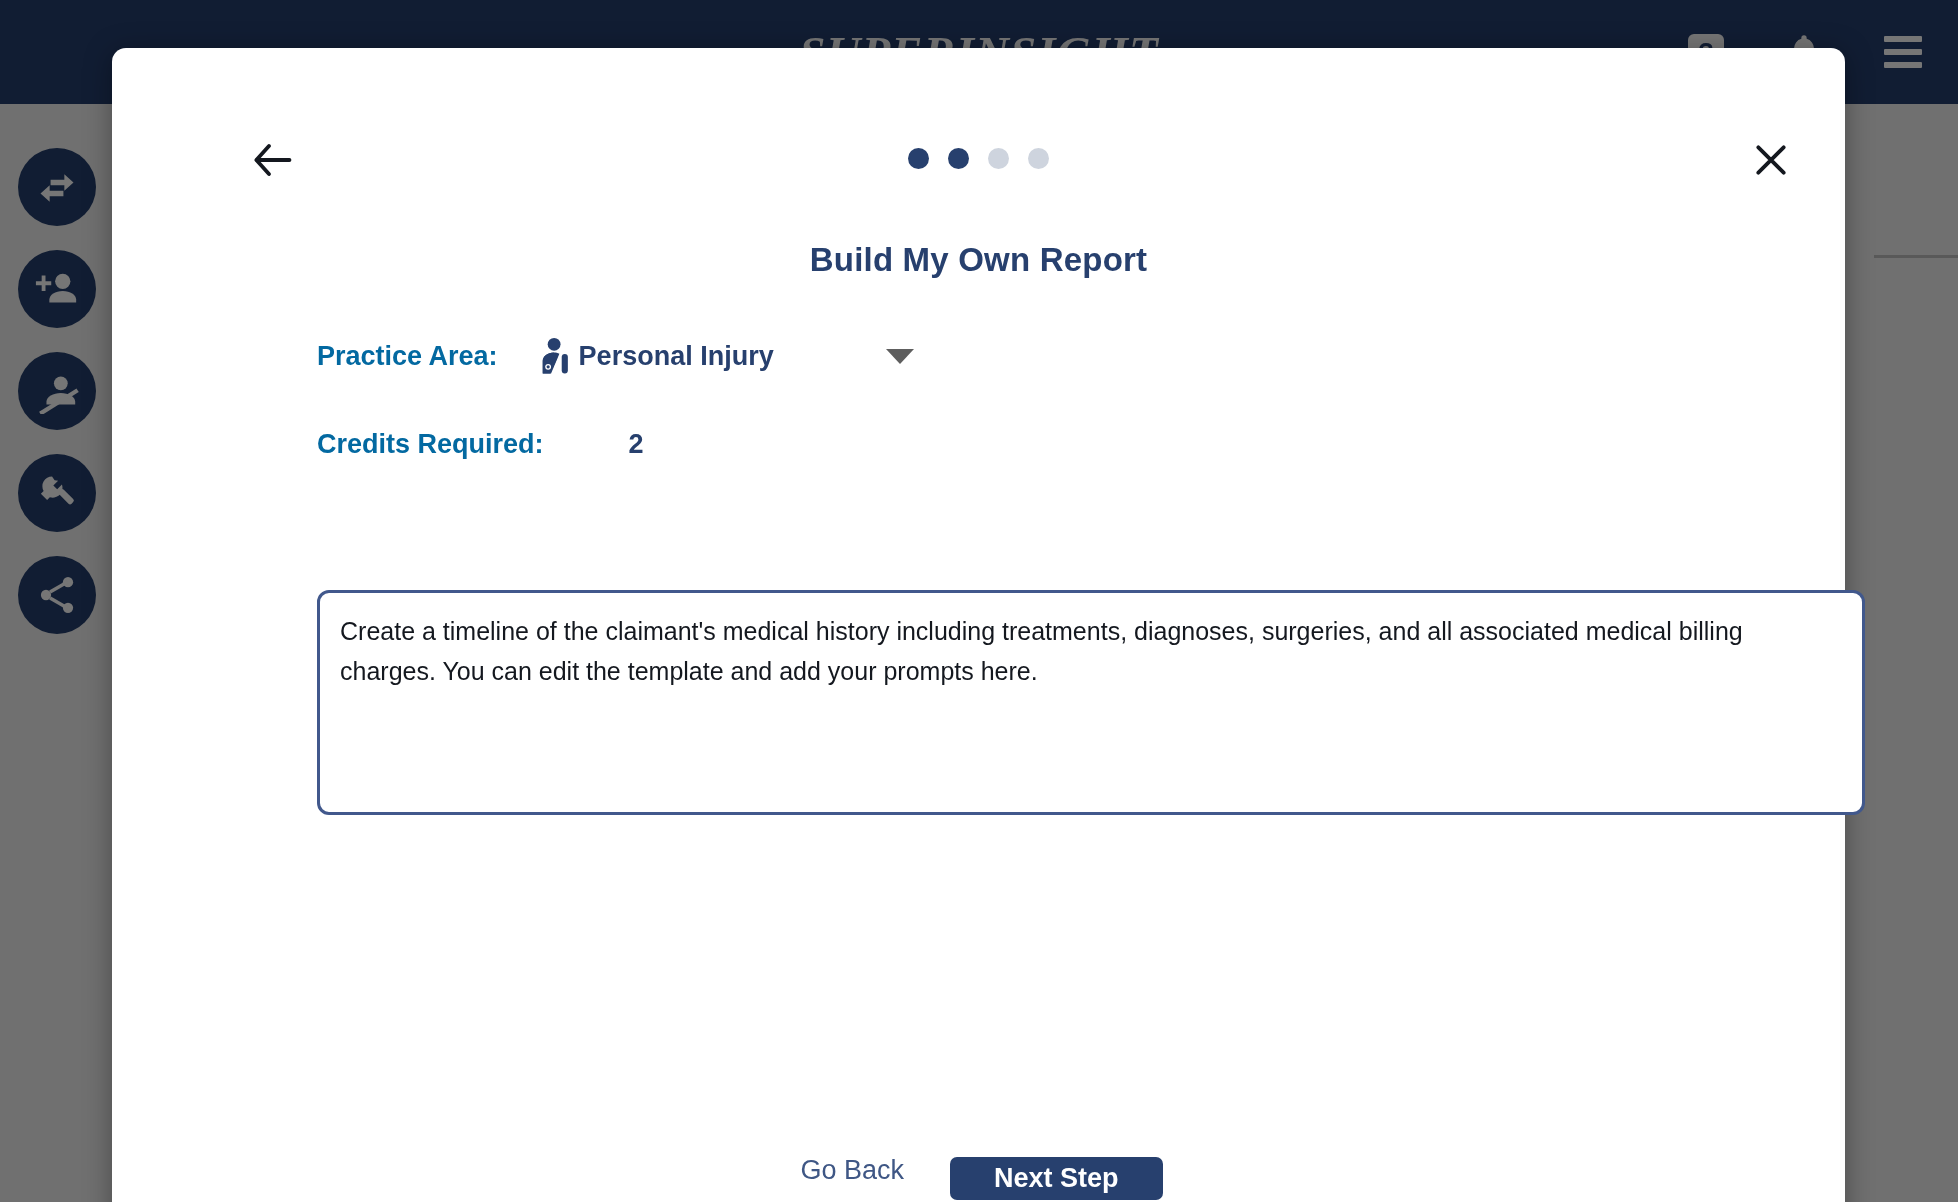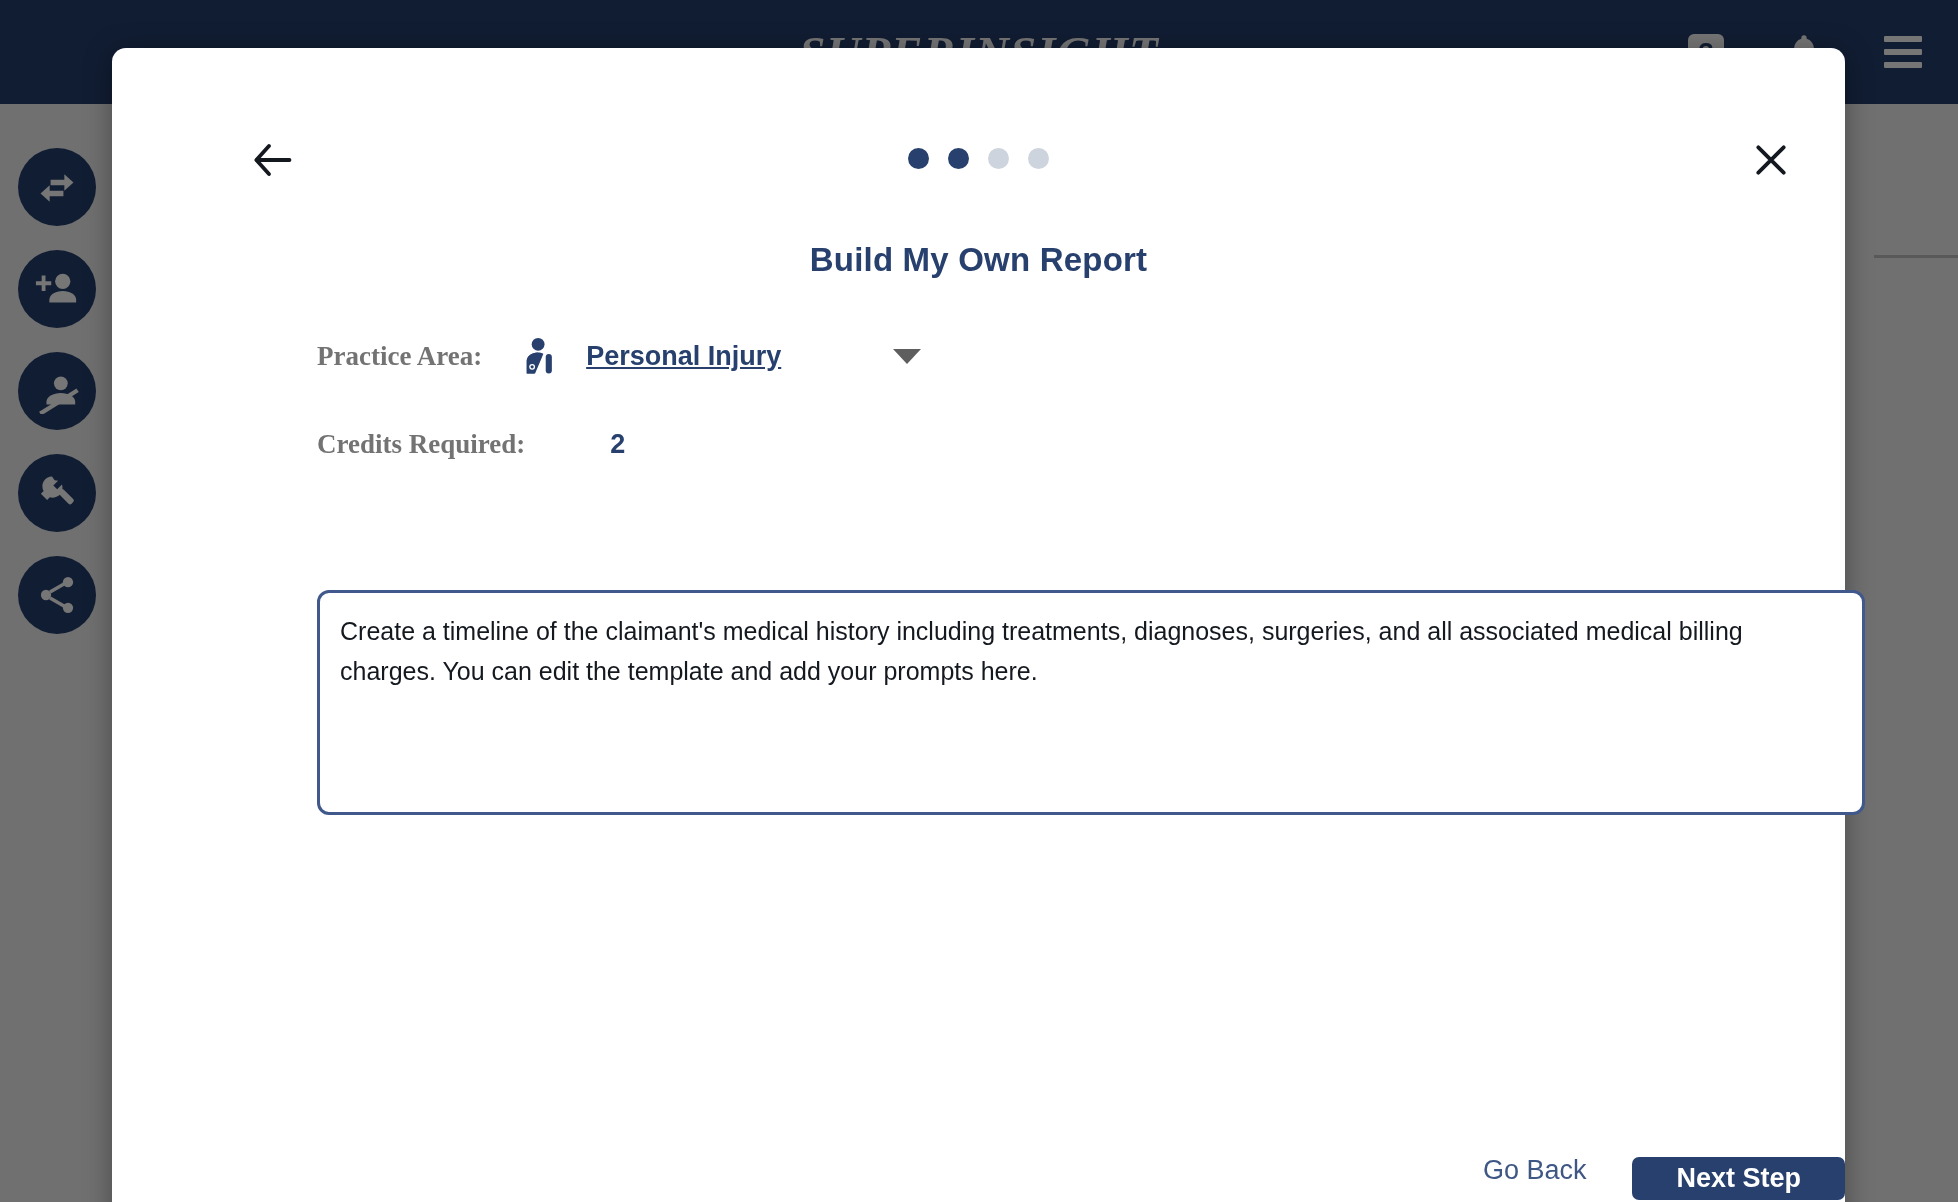--- a/index.html
+++ b/index.html
@@ -183,38 +183,37 @@
     align-items: center;
     height: 56px;
   }
   .row-practice { margin-bottom: 32px; }
   .row-credits  { margin-bottom: 32px; gap: 48px; }
   .row-instruction { margin-bottom: 26px; }
 
   .form-label {
     font-size: 27px;
     font-weight: bold;
-    color: #737373;
+    color: #0369a1;
     white-space: nowrap;
-    font-family: Liberation Serif, serif;
   }
 
   .practice-icon {
     margin-left: 38px;
     width: 38px; height: 40px;
     display: flex; align-items: center; justify-content: center;
   }
 
   .form-value {
     font-size: 27px;
     font-weight: bold;
     color: #27406e;
     white-space: nowrap;
   }
-  .practice-value { margin-left: 28px; text-decoration: underline; }
+  .practice-value { margin-left: 5px; }
   .credits-value { margin-left: 37px; }
   .instruction-value { margin-left: 22px; }
 
   .caret {
     width: 0; height: 0;
     border-left: 14px solid transparent;
     border-right: 14px solid transparent;
     border-top: 15px solid #5e5e5e;
     cursor: pointer;
   }
@@ -237,21 +236,21 @@
     color: #14181f;
     resize: none;
     outline: none;
   }
 
   #modal-footer {
     position: absolute;
     left: 0; right: 0;
     bottom: 52px;
     display: flex;
-    justify-content: flex-end;
+    justify-content: center;
     align-items: center;
     gap: 40px;
   }
 
   #go-back-button {
     font-size: 27px;
     color: #3f5785;
     background: none;
     border: none;
     cursor: pointer;

